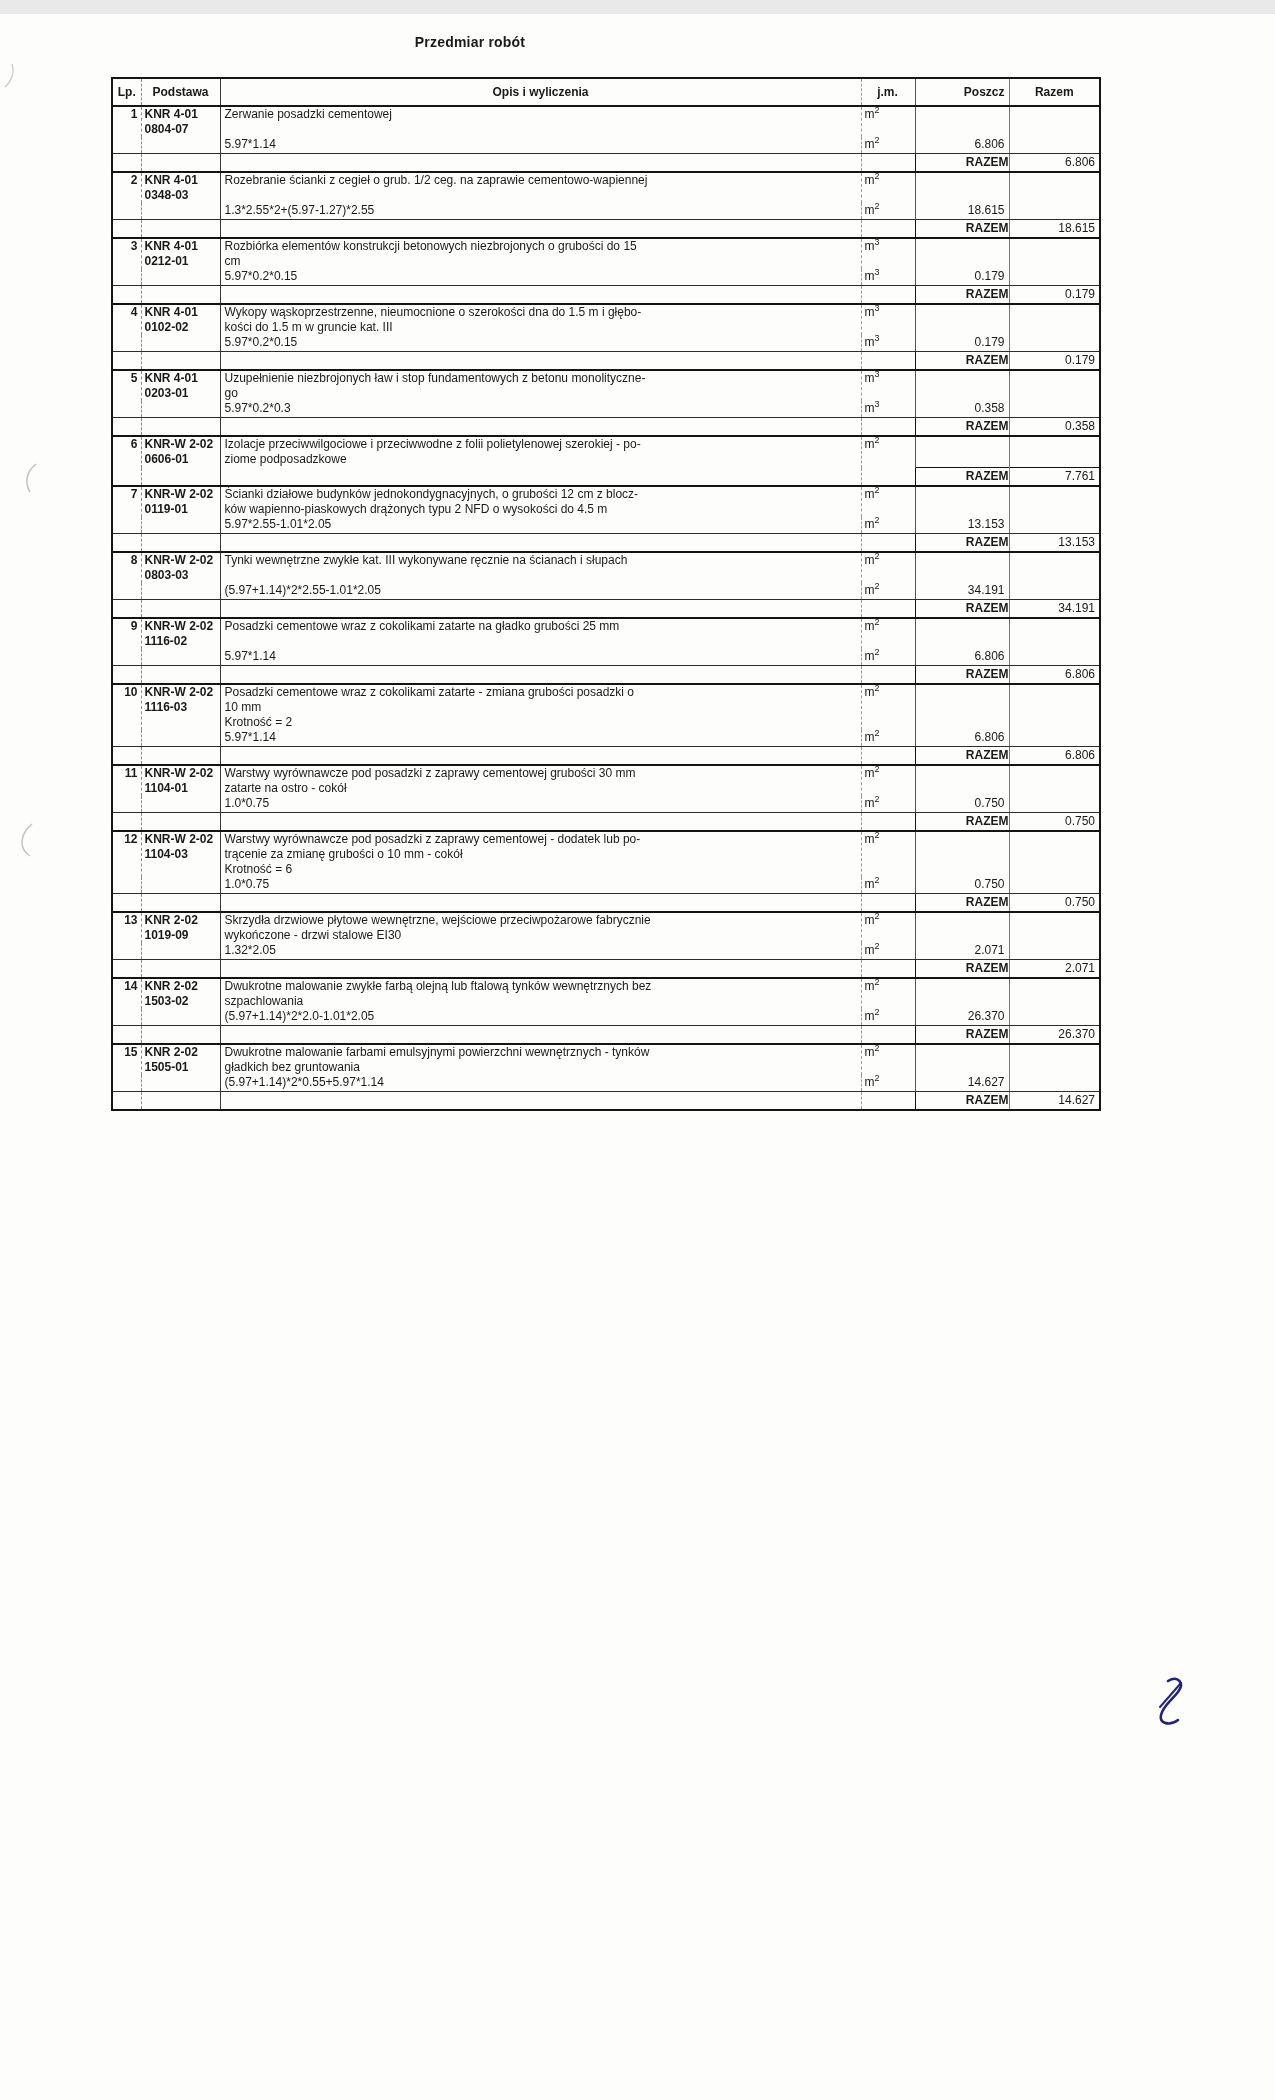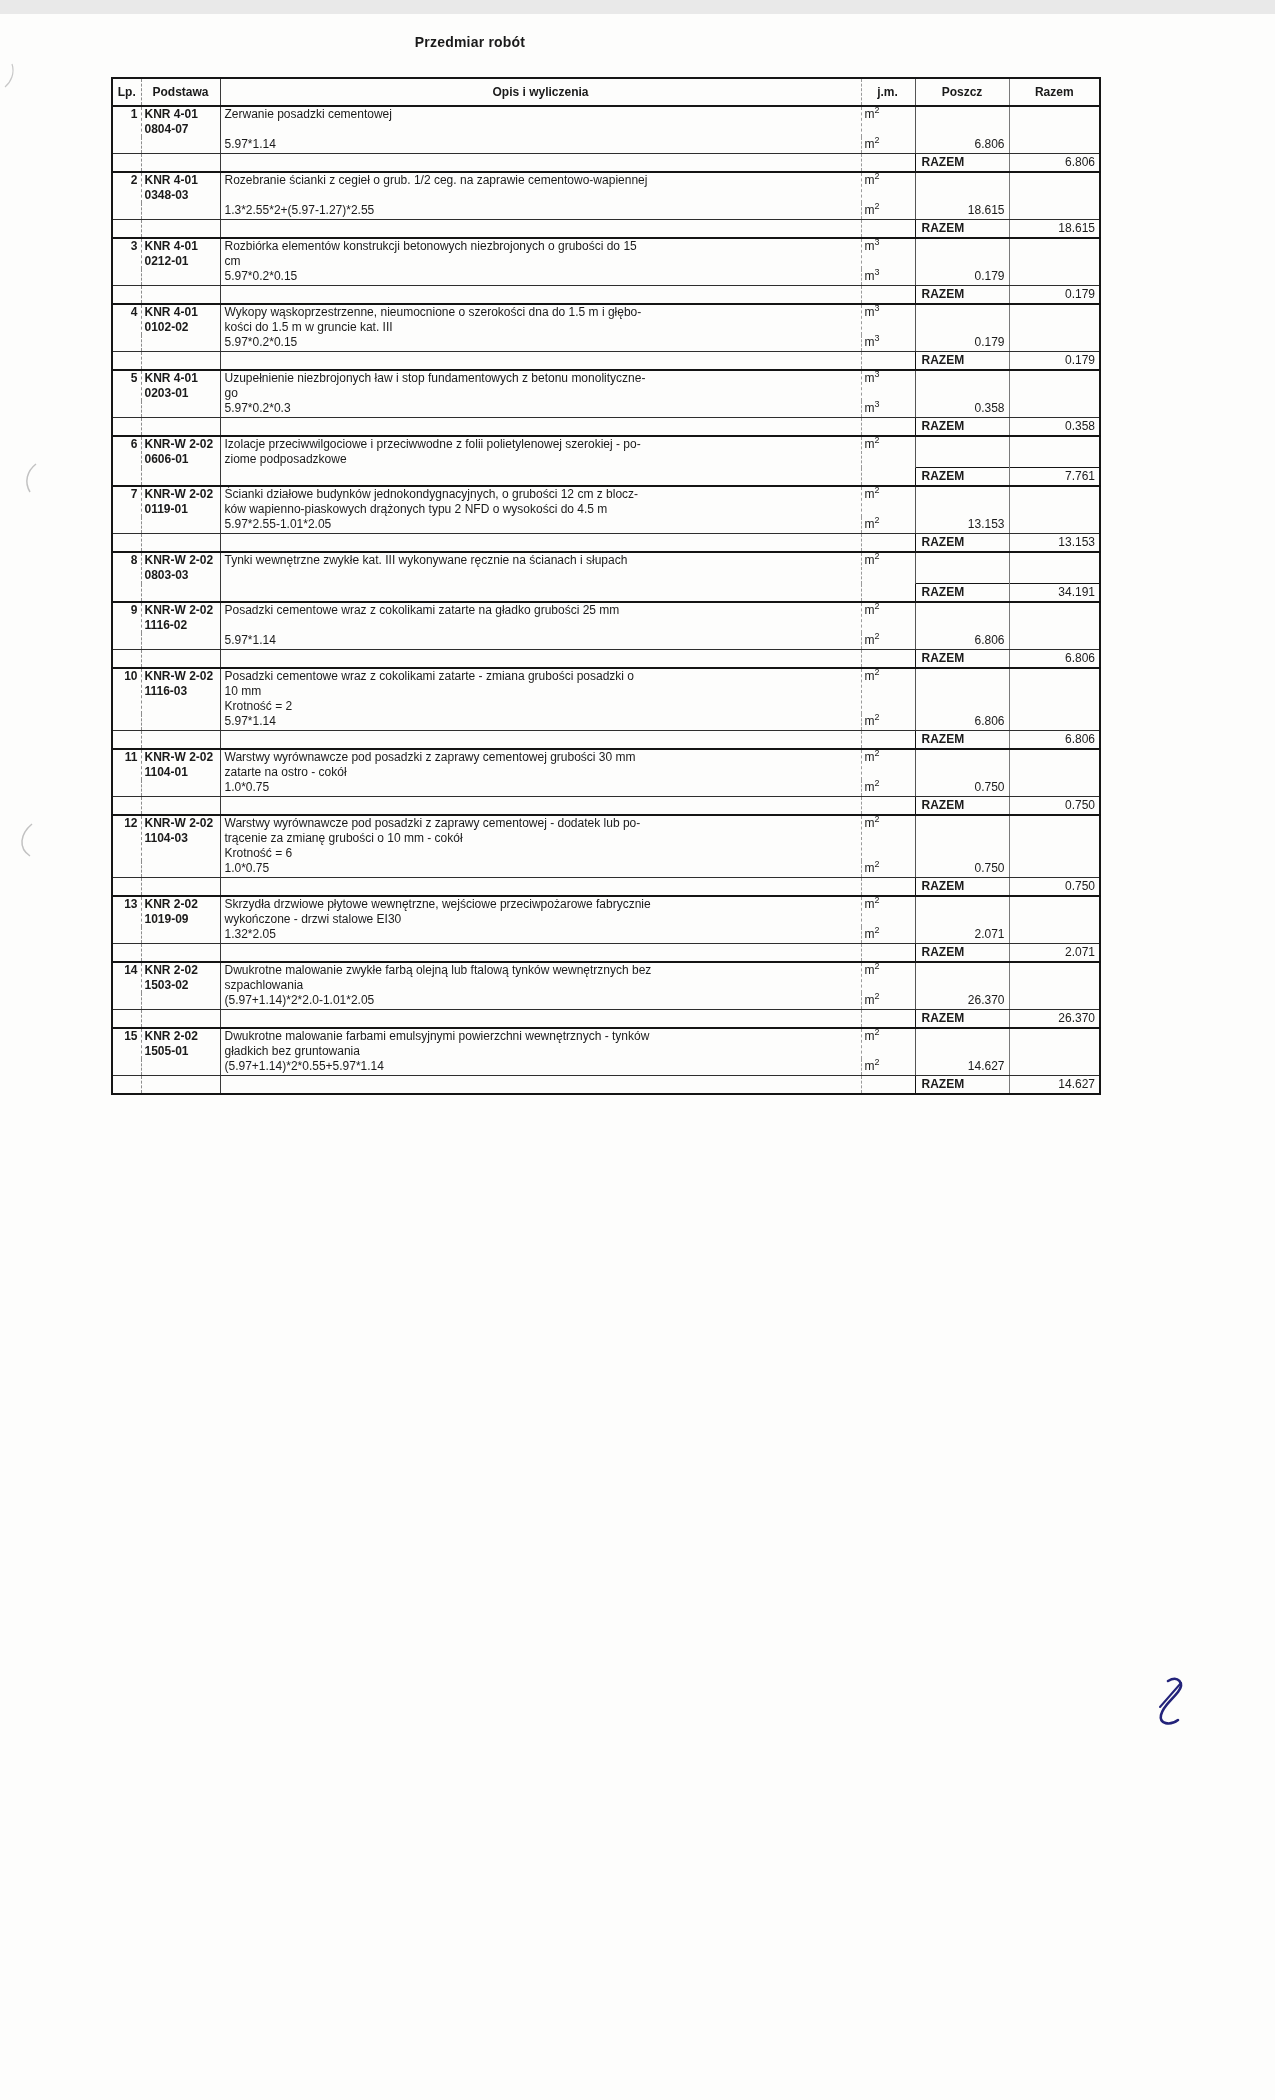--- a/index.html
+++ b/index.html
@@ -20,21 +20,21 @@
     font-size:12px; line-height:15px;
   }
   th {
     font-weight:bold; text-align:center; height:18px; padding:4px;
     border-bottom:2px solid #161616; vertical-align:middle;
   }
   td { padding:0; vertical-align:top; overflow:hidden; }
   .c-basis  { border-left:1px dashed #8d8d8d; }
   .c-opis   { border-left:1px solid #3a3a3a; }
   .c-jm     { border-left:1px dashed #9a9a9a; }
-  .c-poszcz { border-left:1px solid #555; }
+  .c-poszcz { border-left:1px solid #555;text-align:right; }
   .c-razem  { border-left:1px solid #7a7a7a; }
 
   .desc-row td { height:30px; }
   .calc-row td { height:16px; border-bottom:1px solid #2e2e2e; }
   .razem-row td { height:17px; border-bottom:2.5px solid #141414; vertical-align:middle; }
   .razem-row .c-poszcz, .razem-row .c-razem { border-top:1px solid #141414; }
   .razem-row .c-poszcz { border-left:1.5px solid #141414; }
 
   .lp-num { text-align:right; padding-right:3px; font-weight:bold; }
   .c-basis div { font-weight:bold; padding-left:3px; white-space:nowrap; }
@@ -280,20 +280,28 @@
             <div>KNR-W 2-02</div>
             <div>0803-03</div>
           </td>
           <td class="c-opis">
             <div>Tynki wewnętrzne zwykłe kat. III wykonywane ręcznie na ścianach i słupach</div>
           </td>
           <td class="c-jm"><span><span>m</span><sup>2</sup></span></td>
           <td class="c-poszcz"></td>
           <td class="c-razem"></td>
         </tr>
+        <tr class="calc-row">
+          <td class="c-lp"></td>
+          <td class="c-basis"></td>
+          <td class="c-opis">(5.97+1.14)*2*2.55-1.01*2.05</td>
+          <td class="c-jm"><span><span>m</span><sup>2</sup></span></td>
+          <td class="c-poszcz num">34.191</td>
+          <td class="c-razem"></td>
+        </tr>
         <tr class="razem-row">
           <td class="c-lp"></td>
           <td class="c-basis"></td>
           <td class="c-opis"></td>
           <td class="c-jm"></td>
           <td class="c-poszcz razem-label">RAZEM</td>
           <td class="c-razem num">34.191</td>
         </tr>
         <tr class="desc-row">
           <td class="c-lp lp-num">9</td>

